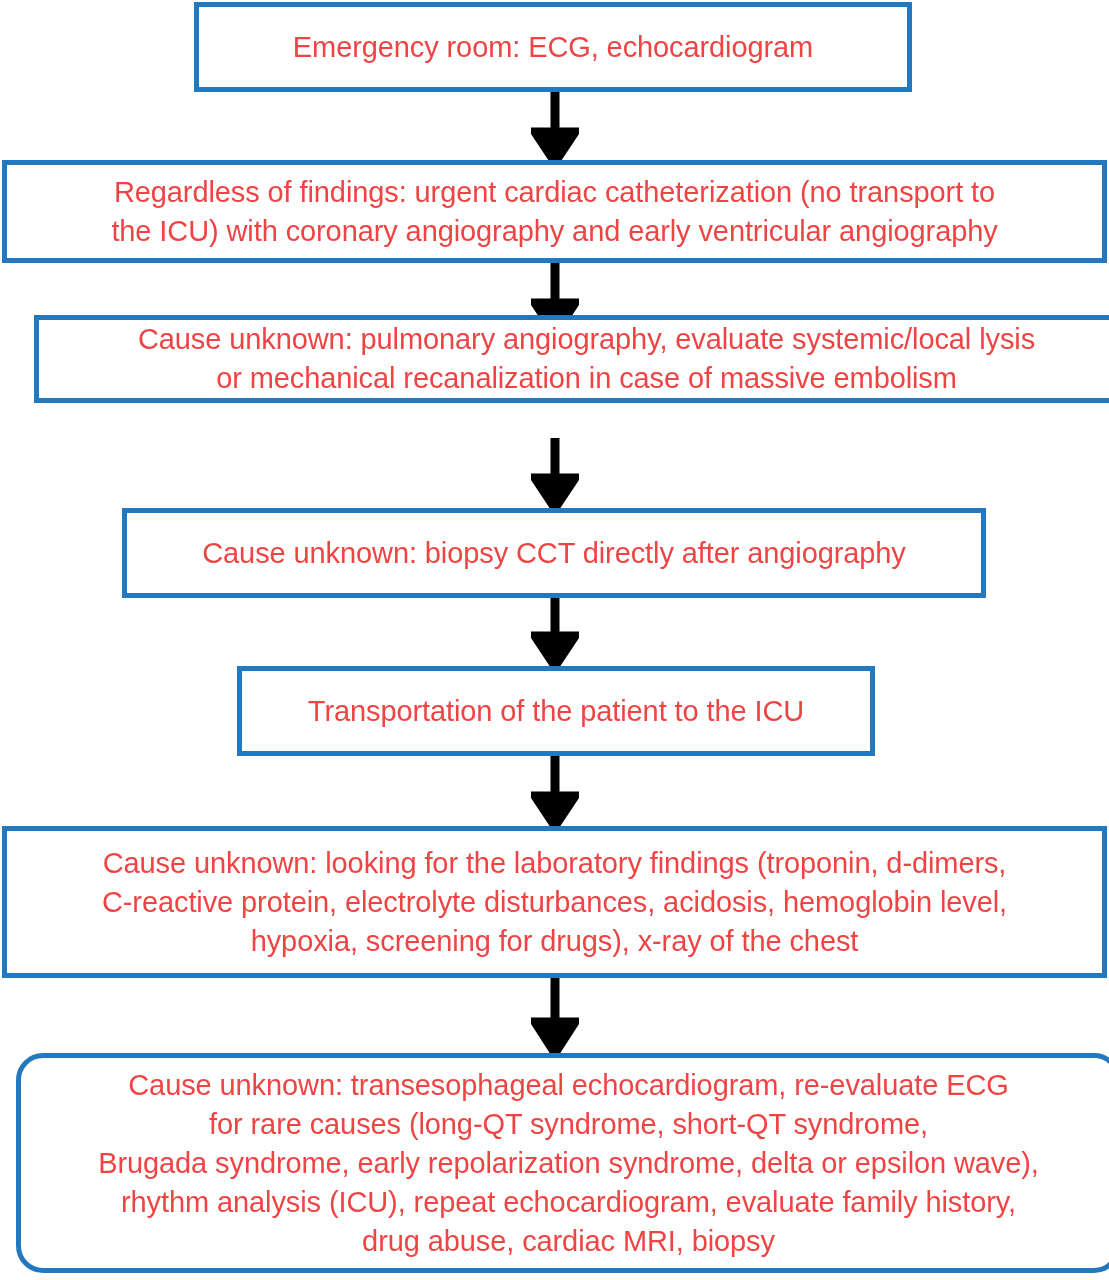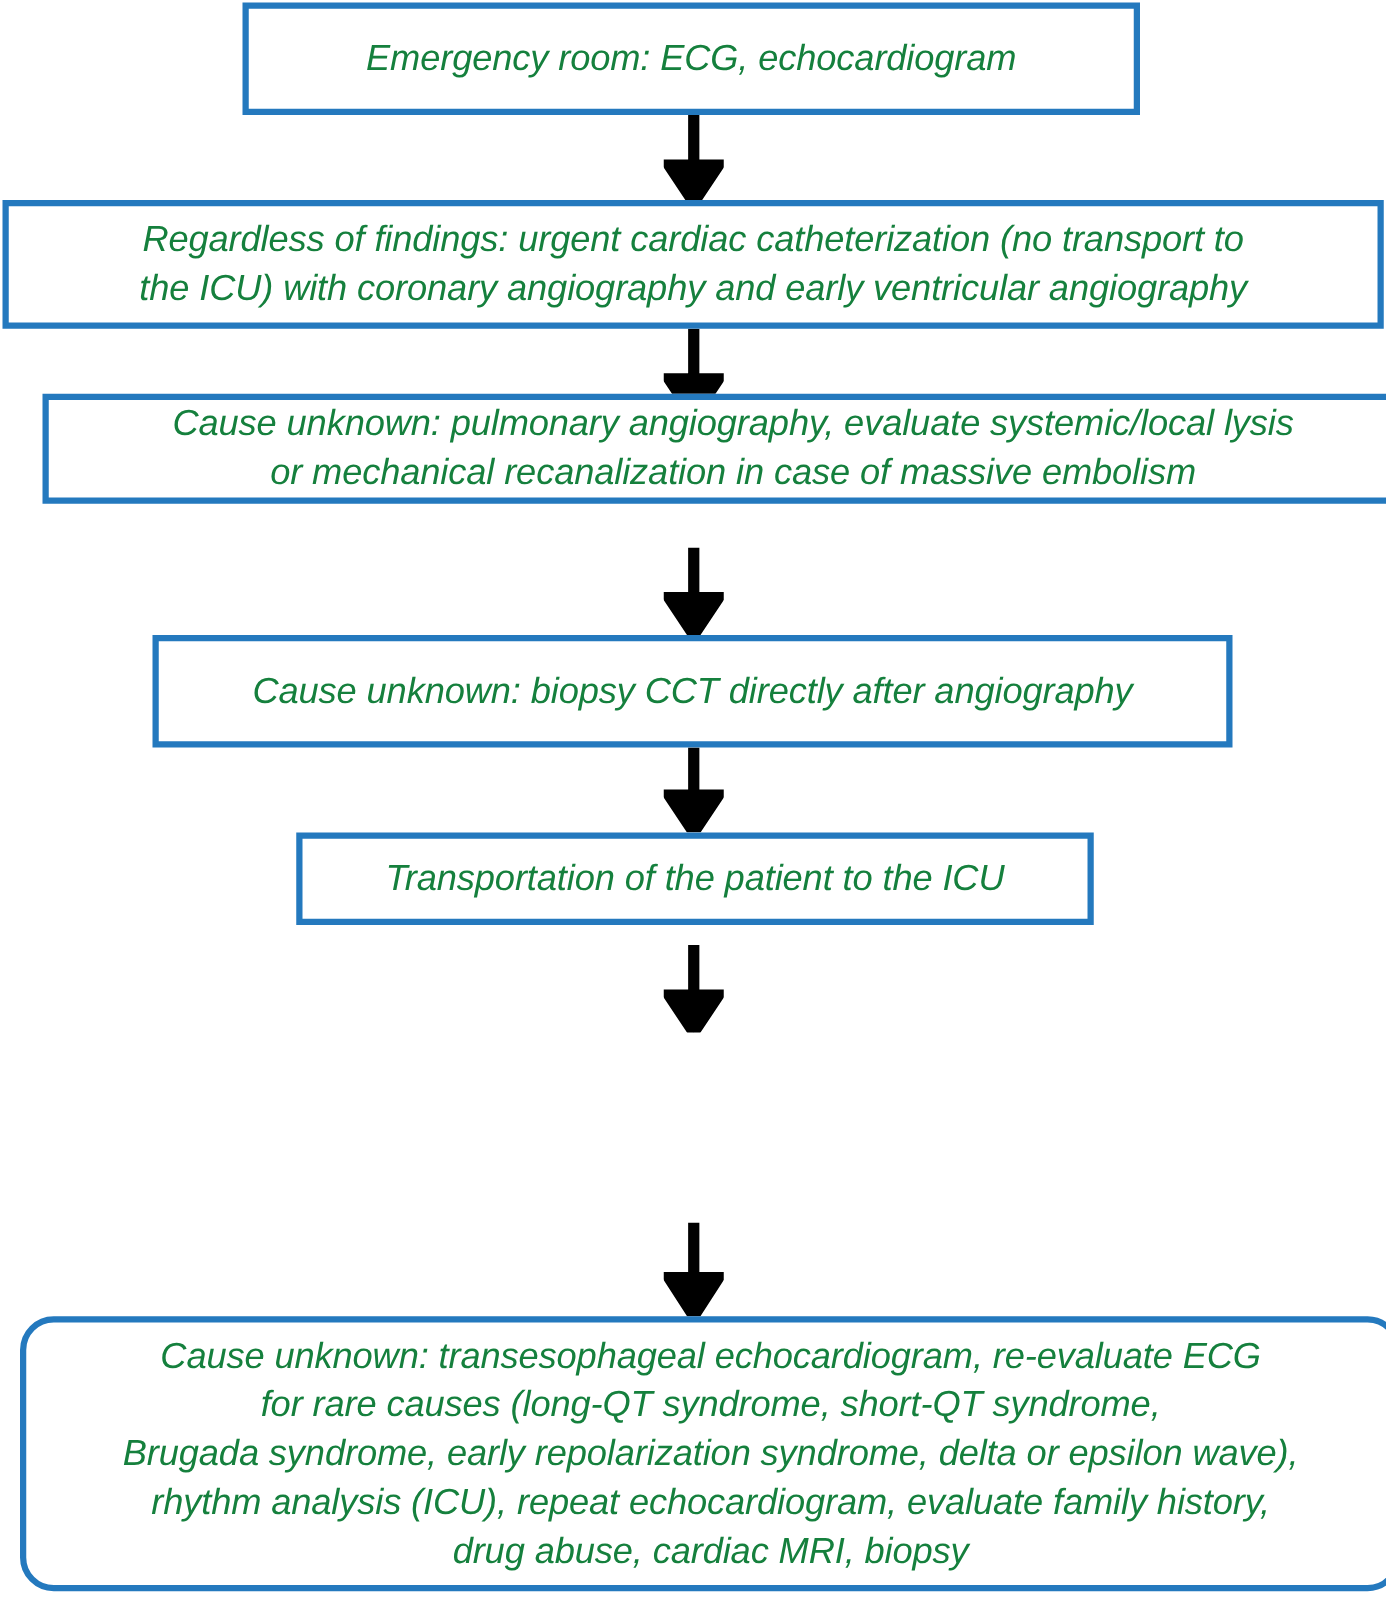--- a/index.html
+++ b/index.html
@@ -23,27 +23,26 @@
     position: absolute;
     box-sizing: border-box;
     background: #ffffff;
     border: 5px solid #2479be;
     display: flex;
     align-items: center;
     justify-content: center;
   }
   .node-text {
     text-align: center;
-    color: #15803d;
+    color: #ef4444;
     font-size: 29px;
     line-height: 39px;
     letter-spacing: -0.1px;
     white-space: pre-line;
     padding: 0 10px;
-    font-style: italic;
   }
   .connector {
     position: absolute;
     display: block;
   }
 </style>
 </head>
 <body>
 
 <div id="flowchart">
@@ -75,28 +74,33 @@
   </svg>
 
   <div class="node" style="left:122px; top:508px; width:864px; height:90px;">
     <div class="node-text">Cause unknown: biopsy CCT directly after angiography</div>
   </div>
 
   <svg class="connector" style="left:531px; top:598px;" width="48" height="68" viewBox="0 0 48 68">
     <path d="M24 0 L24 40 M24 68 L4 38 L44 38 Z" fill="#000000" stroke="#000000" stroke-width="9"></path>
   </svg>
 
-  <div class="node" style="left:237px; top:666px; width:638px; height:74px;">
+  <div class="node" style="left:237px; top:666px; width:638px; height:90px;">
     <div class="node-text">Transportation of the patient to the ICU</div>
   </div>
 
   <svg class="connector" style="left:531px; top:756px;" width="48" height="70" viewBox="0 0 48 70">
     <path d="M24 0 L24 42 M24 70 L4 40 L44 40 Z" fill="#000000" stroke="#000000" stroke-width="9"></path>
   </svg>
 
+  <div class="node" style="left:2px; top:826px; width:1105px; height:152px;">
+    <div class="node-text">Cause unknown: looking for the laboratory findings (troponin, d-dimers,
+C-reactive protein, electrolyte disturbances, acidosis, hemoglobin level,
+hypoxia, screening for drugs), x-ray of the chest</div>
+  </div>
 
   <svg class="connector" style="left:531px; top:978px;" width="48" height="75" viewBox="0 0 48 75">
     <path d="M24 0 L24 46 M24 75 L4 44 L44 44 Z" fill="#000000" stroke="#000000" stroke-width="9"></path>
   </svg>
 
   <div class="node" style="left:16px; top:1053px; width:1105px; height:220px;border-radius:27px;">
     <div class="node-text">Cause unknown: transesophageal echocardiogram, re-evaluate ECG
 for rare causes (long-QT syndrome, short-QT syndrome,
 Brugada syndrome, early repolarization syndrome, delta or epsilon wave),
 rhythm analysis (ICU), repeat echocardiogram, evaluate family history,

